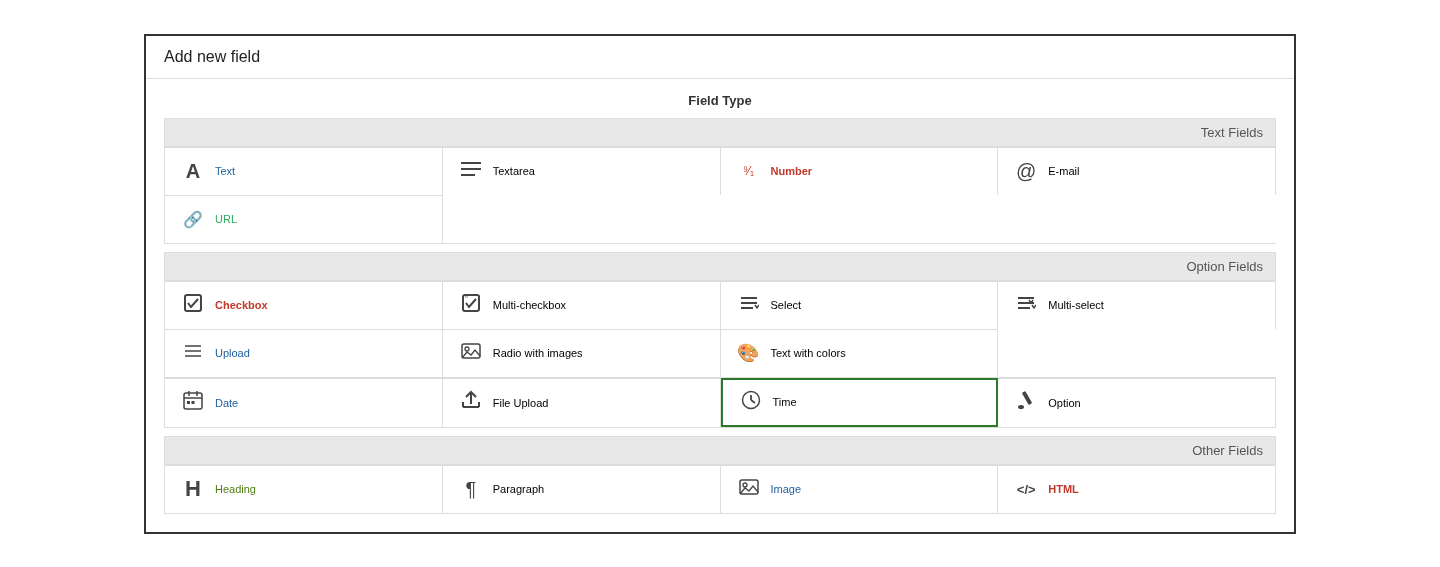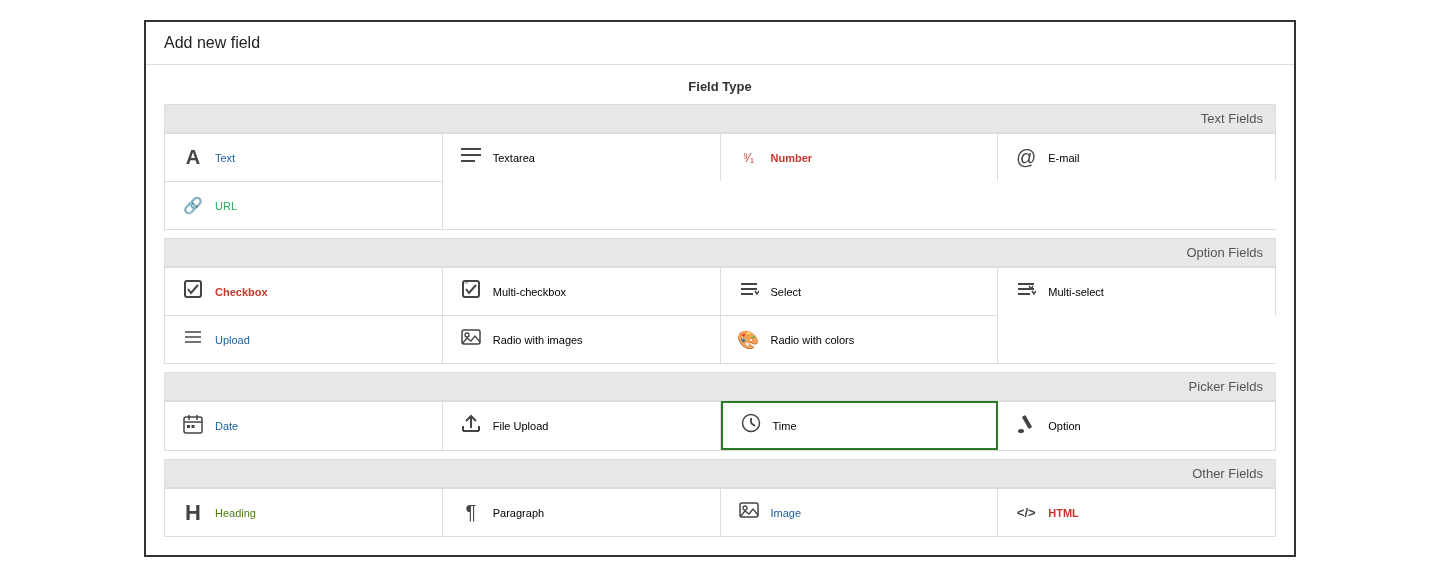--- a/index.html
+++ b/index.html
@@ -191,27 +191,26 @@
               <rect x="1" y="2" width="18" height="14" rx="2" fill="none" stroke="#444" stroke-width="1.5"></rect>
               <circle cx="6" cy="7" r="2" fill="none" stroke="#444" stroke-width="1.3"></circle>
               <polyline points="1,16 6,10 10,13 14,8 19,14" fill="none" stroke="#444" stroke-width="1.3"></polyline>
             </svg>
         </span>
         <span class="field-label">Radio with images</span>
       </div>
 
       <div class="field-item">
         <span class="field-icon" style="font-size:18px;">🎨</span>
-        <span class="field-label">Radio with colors</span>
-      </div>
-
-      <div class="field-item" style="border:none;cursor:default;"></div>
-    </div>
-
-    <div class="section-header-row">Picker Fields</div>
+        <span class="field-label">Text with colors</span>
+      </div>
+
+      <div class="field-item" style="border:none;cursor:default;"></div>
+    </div>
+
     <div class="fields-grid">
 
       <div class="field-item">
         <span class="field-icon">
           <svg width="20" height="20" viewBox="0 0 20 20">
               <rect x="1" y="3" width="18" height="16" rx="2" fill="none" stroke="#444" stroke-width="1.5"></rect>
               <line x1="6" y1="1" x2="6" y2="6" stroke="#444" stroke-width="1.5"></line>
               <line x1="14" y1="1" x2="14" y2="6" stroke="#444" stroke-width="1.5"></line>
               <line x1="1" y1="8" x2="19" y2="8" stroke="#444" stroke-width="1.5"></line>
               <rect x="4" y="11" width="3" height="3" fill="#444"></rect>

